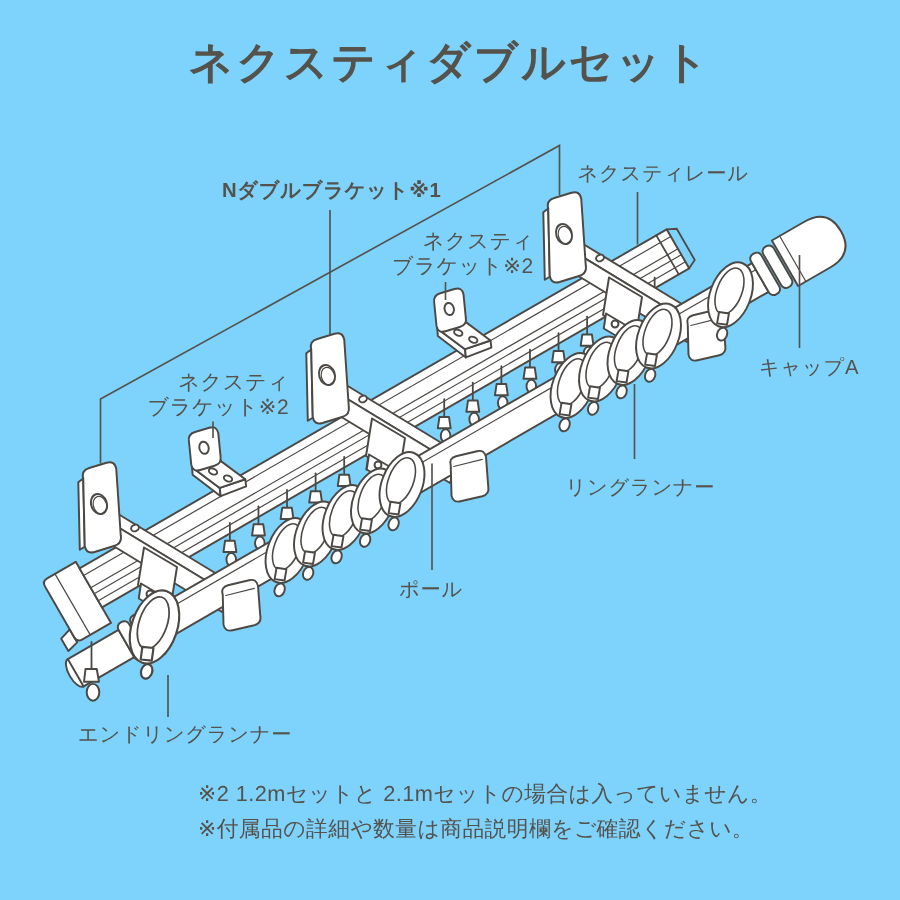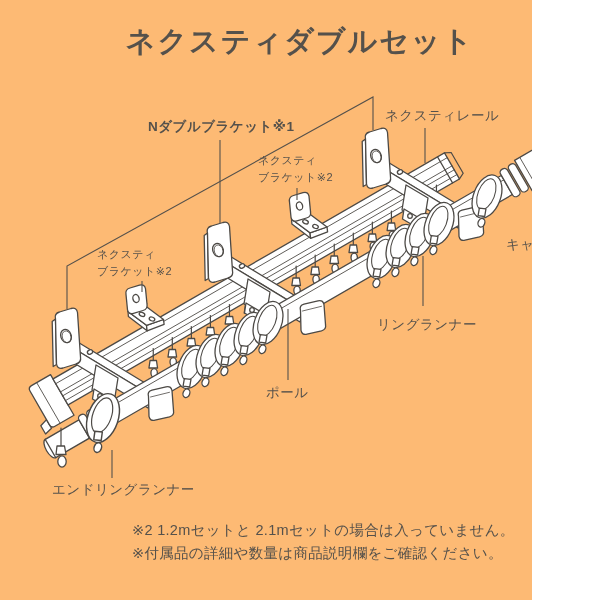--- a/index.html
+++ b/index.html
@@ -1,26 +1,26 @@
 <!DOCTYPE html>
 <html><head>
 <meta charset="utf-8">
 <style>
   html,body{margin:0;padding:0;}
-  .stage{position:relative;width:532px;height:600px;background:#fdba74;overflow:hidden;
+  .stage{position:relative;width:600px;height:600px;background:#7dd3fc;overflow:hidden;
          font-family:"Liberation Sans","DejaVu Sans",sans-serif;color:#55514b;}
   .title{position:absolute;left:0;top:22px;width:600px;text-align:center;
          font-size:29px;font-weight:bold;letter-spacing:2px;color:#55514b;}
   svg{position:absolute;left:0;top:0;}
   svg .p{fill:#ffffff;stroke:#4c4945;stroke-width:1.3;stroke-linejoin:round;stroke-linecap:round;}
   svg .ln{fill:none;stroke:#4c4945;stroke-width:1.2;stroke-linecap:round;}
   svg .thin{fill:none;stroke:#4c4945;stroke-width:0.8;stroke-linecap:round;}
   svg .ldr{fill:none;stroke:#55514b;stroke-width:1.1;}
   .lbl{position:absolute;font-size:13.5px;letter-spacing:0.5px;white-space:nowrap;color:#55514b;}
-  .lbl2{position:absolute;font-size:11px;letter-spacing:0.5px;text-align:left;
+  .lbl2{position:absolute;font-size:14px;letter-spacing:0.5px;text-align:right;
         line-height:16.5px;color:#55514b;}
   .lbl2 span{display:block;white-space:nowrap;}
   .notes{position:absolute;left:132px;top:519px;font-size:14.5px;line-height:22.5px;
          letter-spacing:0.3px;color:#55514b;}
   .notes div{white-space:nowrap;}
 </style>
 </head>
 <body>
 
 <div class="stage">

